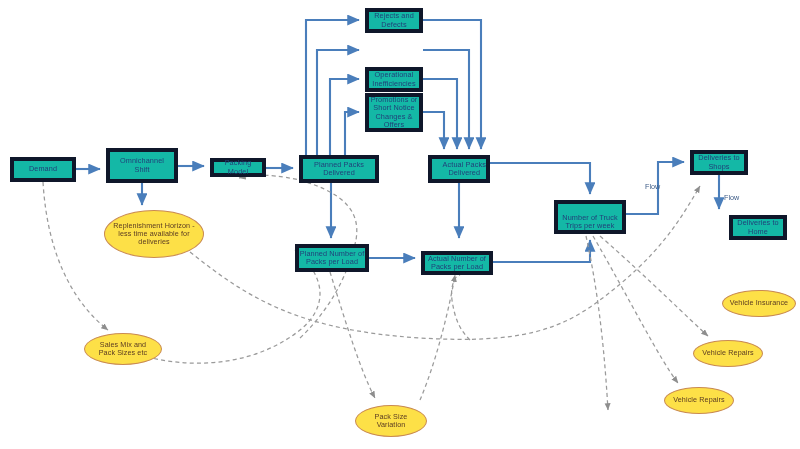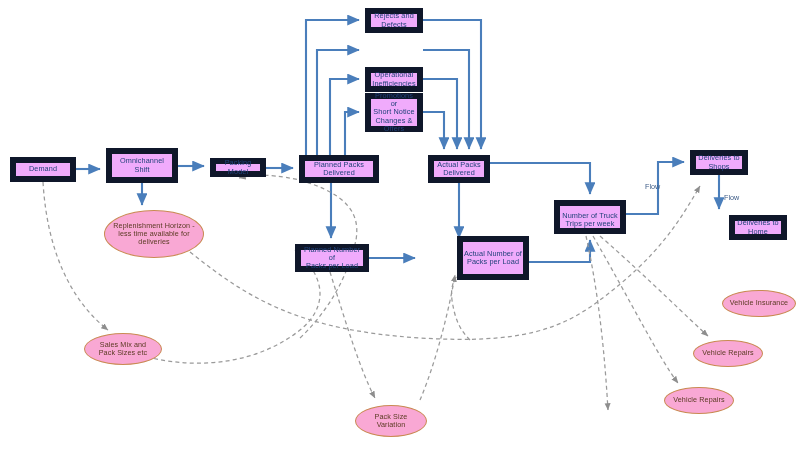--- a/index.html
+++ b/index.html
@@ -14,29 +14,29 @@
 
   .node{
     position:absolute;
     box-sizing:border-box;
     display:flex;align-items:center;justify-content:center;
     text-align:center;
     line-height:1.12;
     white-space:pre-line;
   }
   .box{
-    background:#f0abfc;
-    border:6px solid #0f172a;
+    background:#14b8a6;
+    border:4px solid #0f172a;
     color:#21427A;
     font-size:7.3px;
     letter-spacing:.1px;
     box-shadow:0 0 0 0 transparent;
   }
   .ellipse{
-    background:#f9a8d4;
+    background:#fde047;
     border:1px solid #C98A52;
     color:#5A3A22;
     border-radius:50%;
     font-size:7.2px;
     letter-spacing:.1px;
   }
   .wlabel{
     position:absolute;
     font-size:7.2px;
     color:#3B5A86;
@@ -117,29 +117,29 @@
   <div class="node box" style="left:365px;top:67px;width:58px;height:25px;">
     <span>Operational
 Inefficiencies</span>
   </div>
   <div class="node box" style="left:365px;top:93px;width:58px;height:39px;">
     <span>Promotions or
 Short Notice
 Changes &amp;
 Offers</span>
   </div>
-  <div class="node box" style="left:428px;top:155px;width:62px;height:28px;">
+  <div class="node box" style="left:428px;top:155px;width:62px;height:28px;justify-content:flex-end;">
     <span>Actual Packs
 Delivered</span>
   </div>
   <div class="node box" style="left:295px;top:244px;width:74px;height:28px;">
     <span>Planned Number of
 Packs per Load</span>
   </div>
-  <div class="node box" style="left:421px;top:236px;width:72px;height:44px;margin-left:36px;">
+  <div class="node box" style="left:421px;top:251px;width:72px;height:24px;">
     <span>Actual Number of
 Packs per Load</span>
   </div>
   <div class="node box" style="left:554px;top:200px;width:72px;height:34px;align-items:flex-end;">
     <span>Number of Truck
 Trips per week</span>
   </div>
   <div class="node box" style="left:690px;top:150px;width:58px;height:25px;">
     <span>Deliveries to
 Shops</span>

